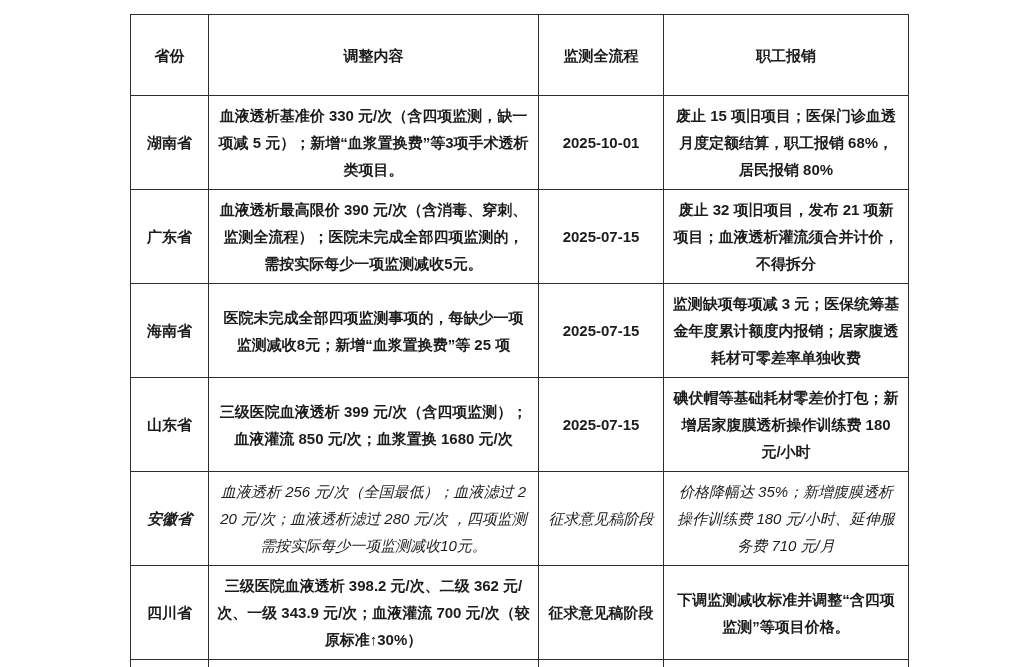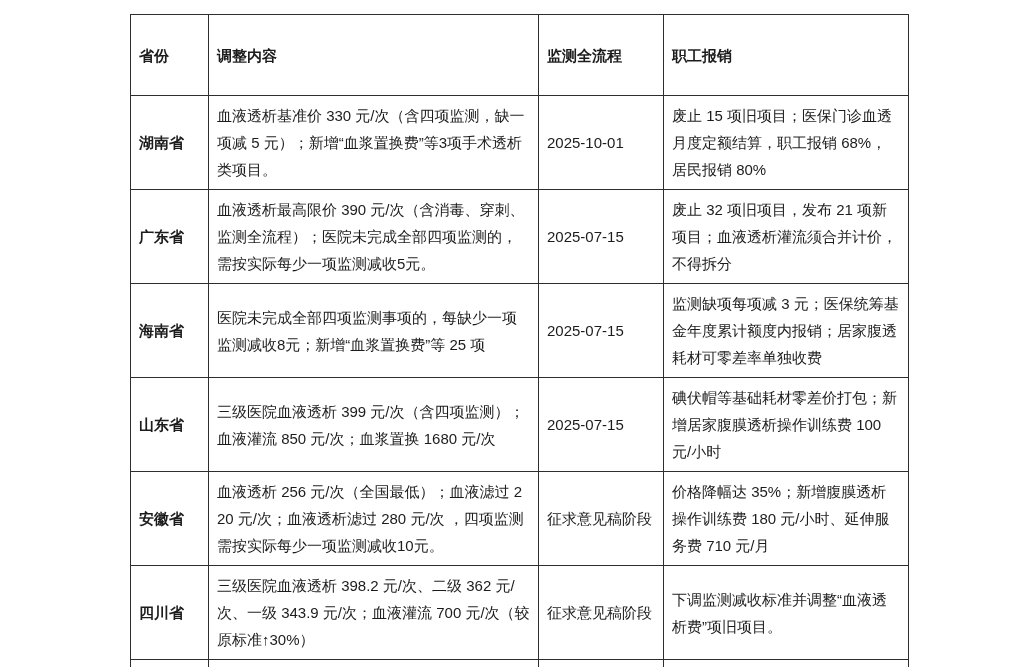--- a/index.html
+++ b/index.html
@@ -22,39 +22,39 @@
     width: 778px;
     border-collapse: collapse;
     table-layout: fixed;
     color: #1c1c1c;
   }
   table.price-table th,
   table.price-table td {
     border: 1.5px solid #2e2e2e;
     padding: 6px 8px;
     vertical-align: middle;
-    text-align: left;
+    text-align: center;
     font-size: 15px;
     line-height: 27px;
     word-break: break-all;
   }
   table.price-table th {
     font-weight: bold;
     font-size: 15px;
     height: 68px;
   }
   td.province {
     font-weight: bold;
     white-space: nowrap;
   }
   td.time {
     white-space: nowrap;
   }
-  tr.r-tall  td { height: 67px; }
-  tr.r-short td { height: 60px; }
+  tr.r-tall  td { height: 67px; font-weight: bold; }
+  tr.r-short td { height: 60px; font-style: italic; }
 </style>
 </head>
 <body>
 
 <div class="page">
   <table class="price-table">
     <colgroup>
       <col style="width:78px">
       <col style="width:330px">
       <col style="width:125px">
@@ -84,33 +84,33 @@
       <tr class="r-tall">
         <td class="province">海南省</td>
         <td class="content">医院未完成全部四项监测事项的，每缺少一项监测减收8元；新增“血浆置换费”等 25 项</td>
         <td class="time">2025-07-15</td>
         <td class="note">监测缺项每项减 3 元；医保统筹基金年度累计额度内报销；居家腹透耗材可零差率单独收费</td>
       </tr>
       <tr class="r-tall">
         <td class="province">山东省</td>
         <td class="content">三级医院血液透析 399 元/次（含四项监测）；血液灌流 850 元/次；血浆置换 1680 元/次</td>
         <td class="time">2025-07-15</td>
-        <td class="note">碘伏帽等基础耗材零差价打包；新增居家腹膜透析操作训练费 100 元/小时</td>
+        <td class="note">碘伏帽等基础耗材零差价打包；新增居家腹膜透析操作训练费 180 元/小时</td>
       </tr>
       <tr class="r-short">
         <td class="province">安徽省</td>
         <td class="content">血液透析 256 元/次（全国最低）；血液滤过 220 元/次；血液透析滤过 280 元/次 ，四项监测需按实际每少一项监测减收10元。</td>
         <td class="time">征求意见稿阶段</td>
         <td class="note">价格降幅达 35%；新增腹膜透析操作训练费 180 元/小时、延伸服务费 710 元/月</td>
       </tr>
       <tr class="r-tall">
         <td class="province">四川省</td>
         <td class="content">三级医院血液透析 398.2 元/次、二级 362 元/次、一级 343.9 元/次；血液灌流 700 元/次（较原标准↑30%）</td>
         <td class="time">征求意见稿阶段</td>
-        <td class="note">下调监测减收标准并调整“血液透析费”项旧项目。</td>
+        <td class="note">下调监测减收标准并调整“含四项监测”等项目价格。</td>
       </tr>
       <tr class="r-tall">
         <td class="province">重庆市</td>
         <td class="content">与湖南同步：三级医院血液透析 398.2 元/次；医院未完成全部四项监测的，需按实际每少一项监测减收8元（减收按比例浮动）。</td>
         <td class="time">2025-08-01</td>
         <td class="note">价格体系对标湖南；医保结算同湖南模式</td>
       </tr>
     </tbody>
   </table>
 </div>

